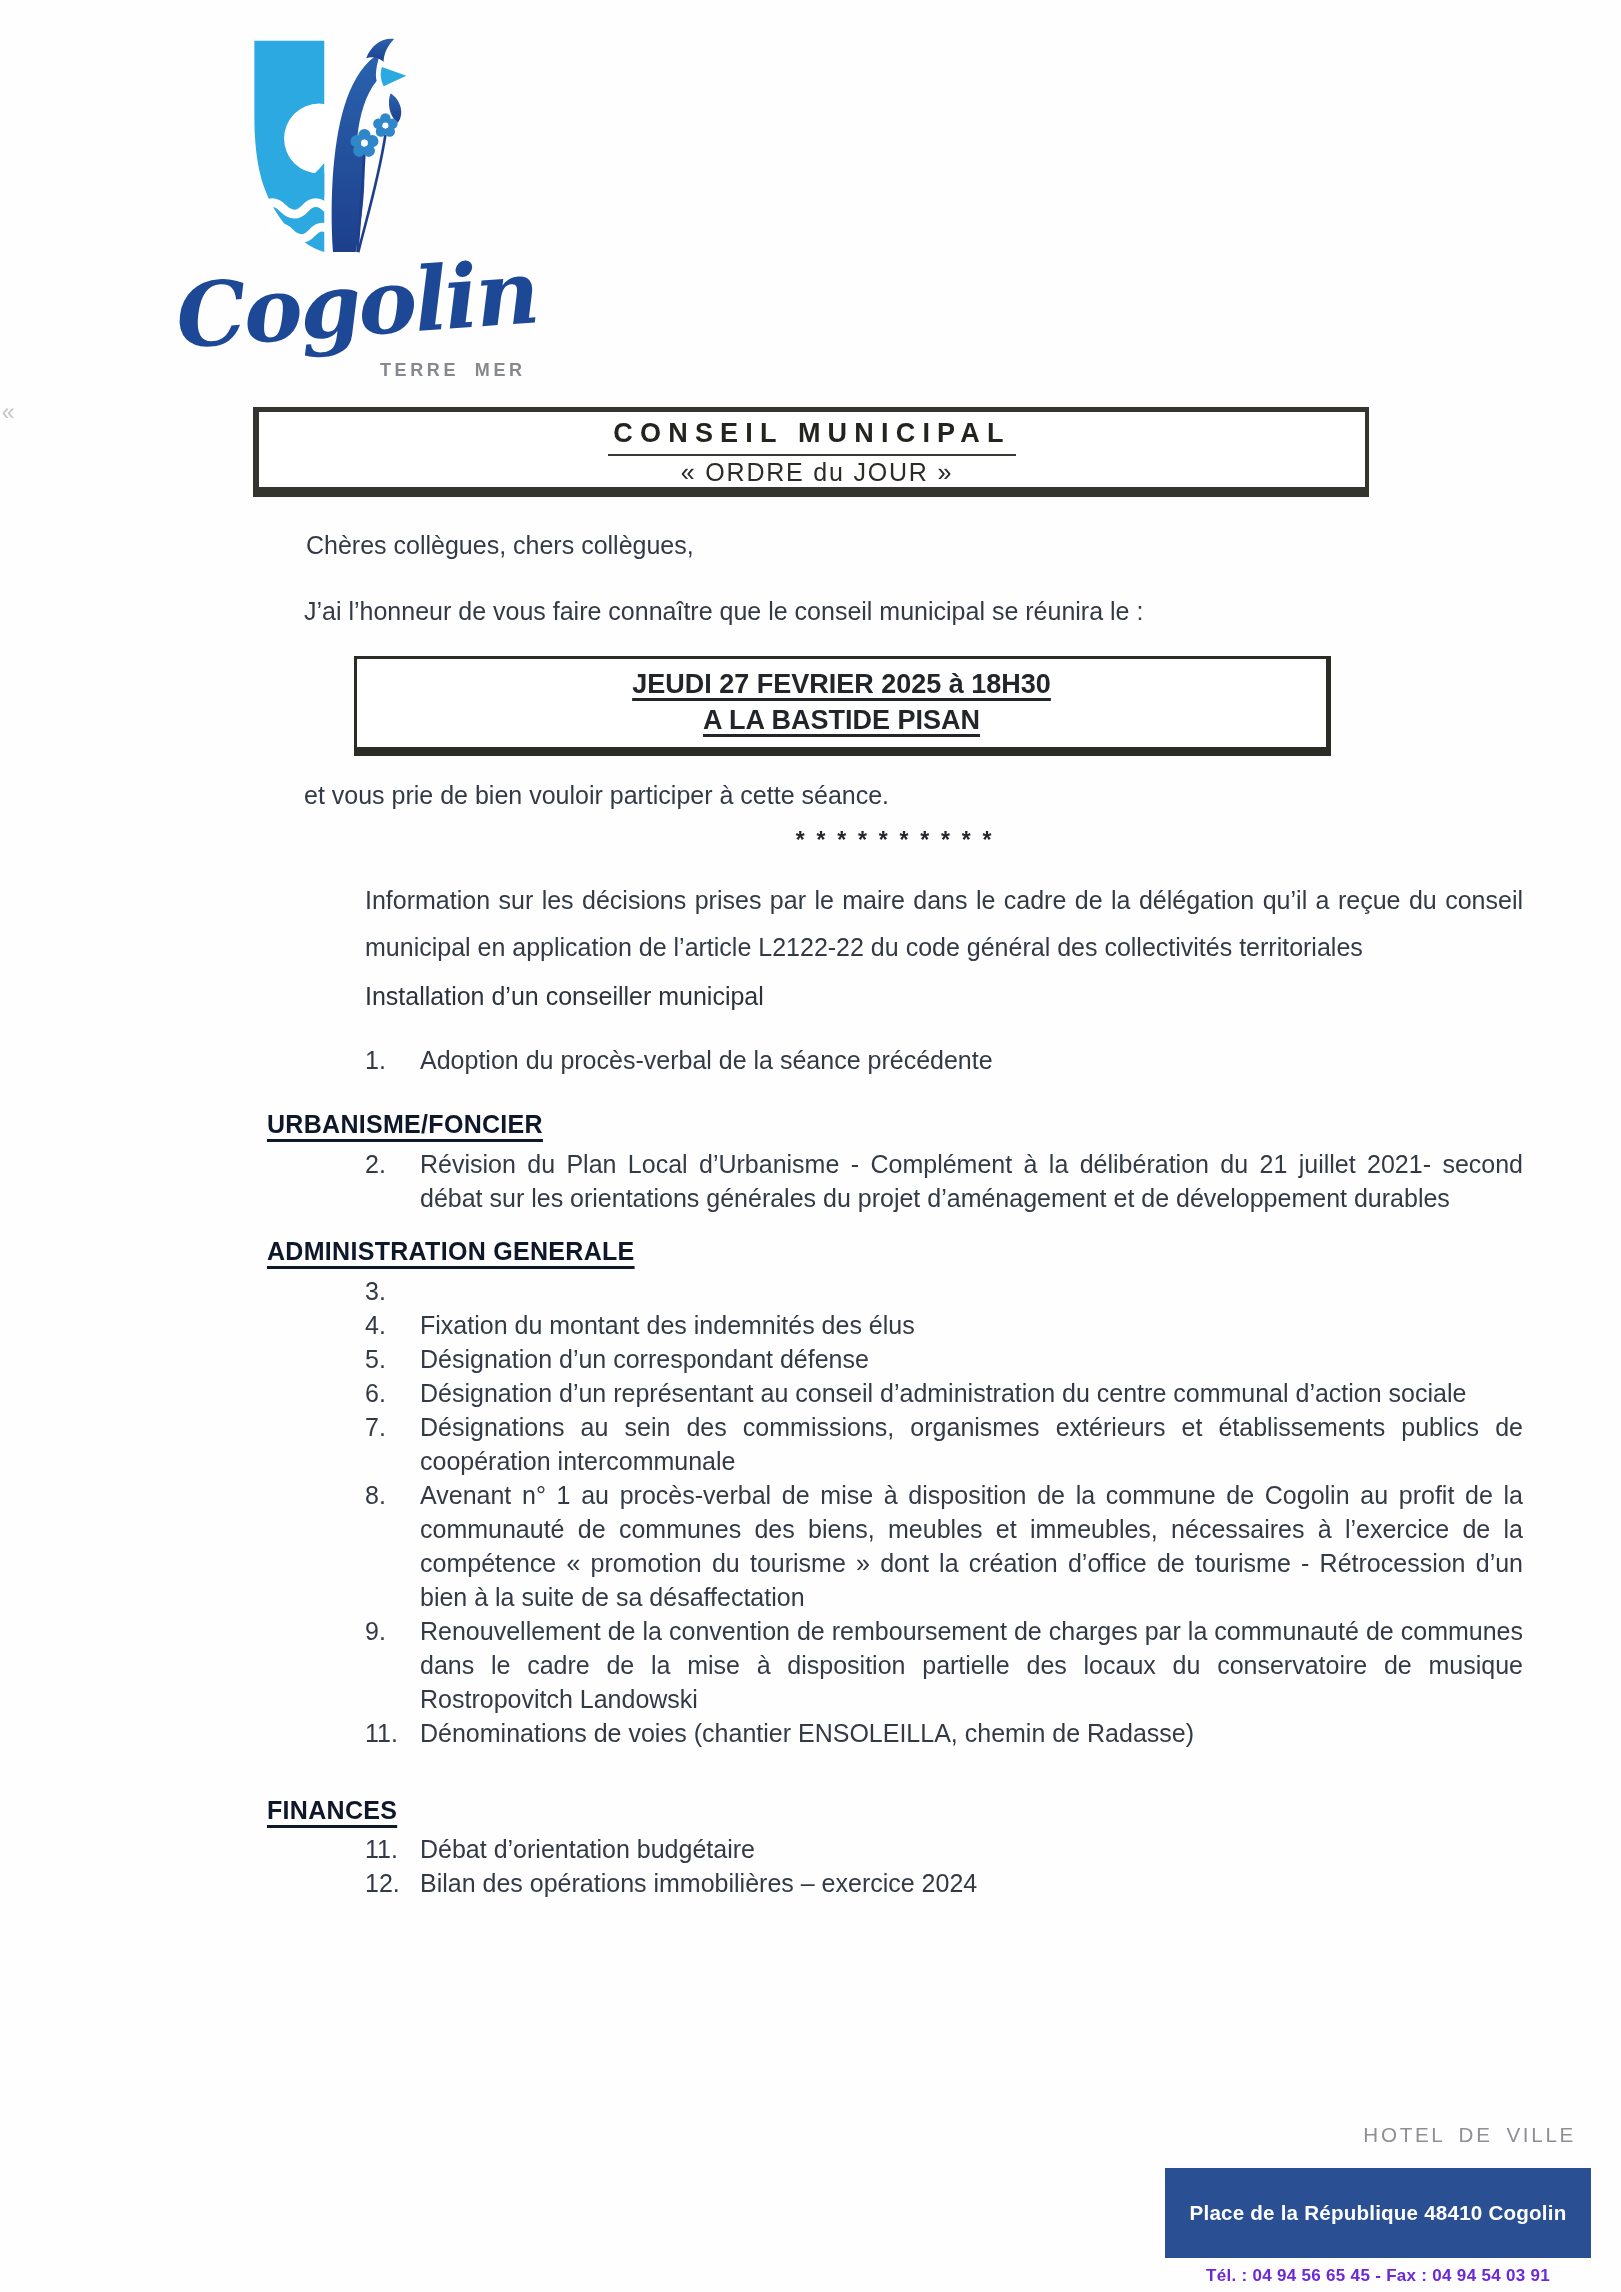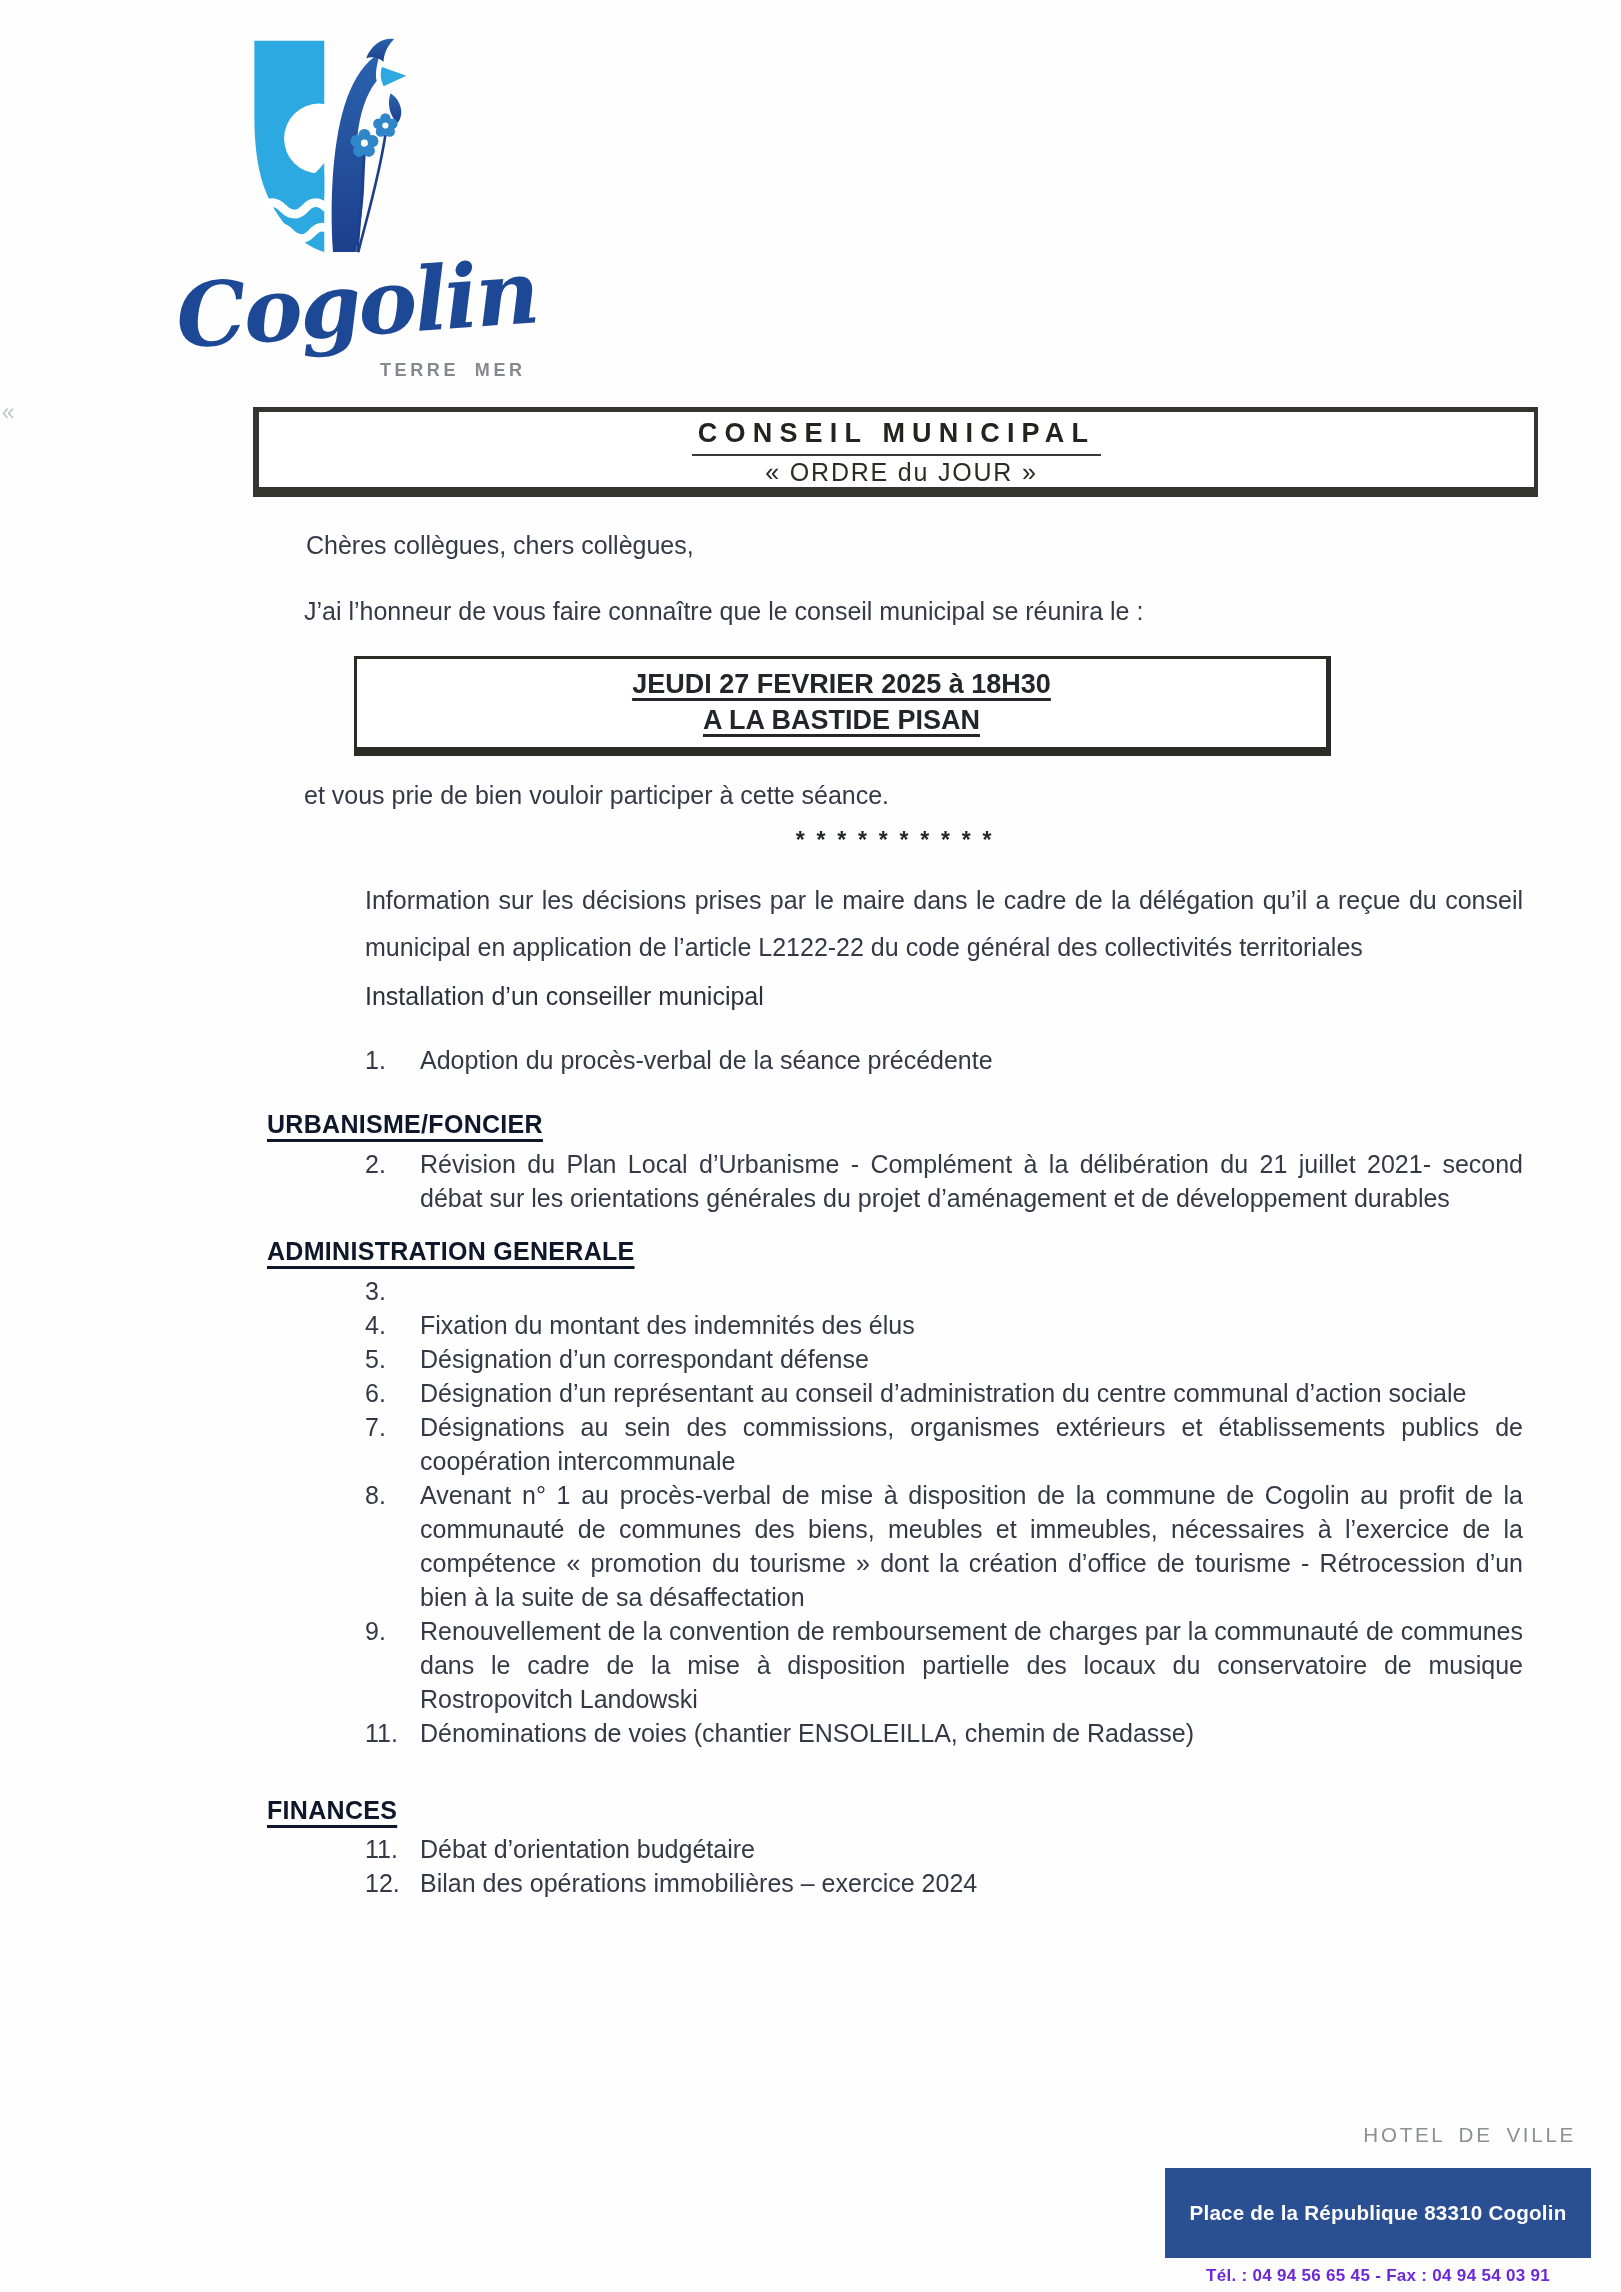--- a/index.html
+++ b/index.html
@@ -31,21 +31,21 @@
     white-space:nowrap;
   }
   .logo-tagline{
     position:absolute;left:204px;top:328px;
     font-size:18px;letter-spacing:3.6px;word-spacing:7.2px;
     color:#85898e;font-weight:600;white-space:nowrap;
   }
 
   
   .title-box{
-    position:absolute;left:253px;top:407px;width:1285px;height:90px;
+    position:absolute;left:253px;top:407px;width:1116px;height:90px;
     box-sizing:border-box;background:#ffffff;
     border-style:solid;border-color:#35352f;
     border-width:5.4px 4.5px 10.7px 6.3px;
     text-align:center;
   }
   .title-main{
     display:inline-block;margin-top:6.3px;
     font-size:27px;font-weight:700;letter-spacing:7.2px;
     color:#24241f;
     border-bottom:2.7px solid #3a3a34;
@@ -245,17 +245,17 @@
       <span class="num">11.</span>
       <span class="txt">Débat d’orientation budgétaire</span>
     </div>
     <div class="item">
       <span class="num">12.</span>
       <span class="txt">Bilan des opérations immobilières – exercice 2024</span>
     </div>
   </div>
 
   <div class="f-hotel">HOTEL DE VILLE</div>
-  <div class="f-addr">Place de la République 83310 Cogolin</div>
+  <div class="f-addr">Place de la République 48410 Cogolin</div>
   <div class="f-tel">Tél. : 04 94 56 65 45 - Fax : 04 94 54 03 91</div>
 
 </div>
 
 
 </body></html>

